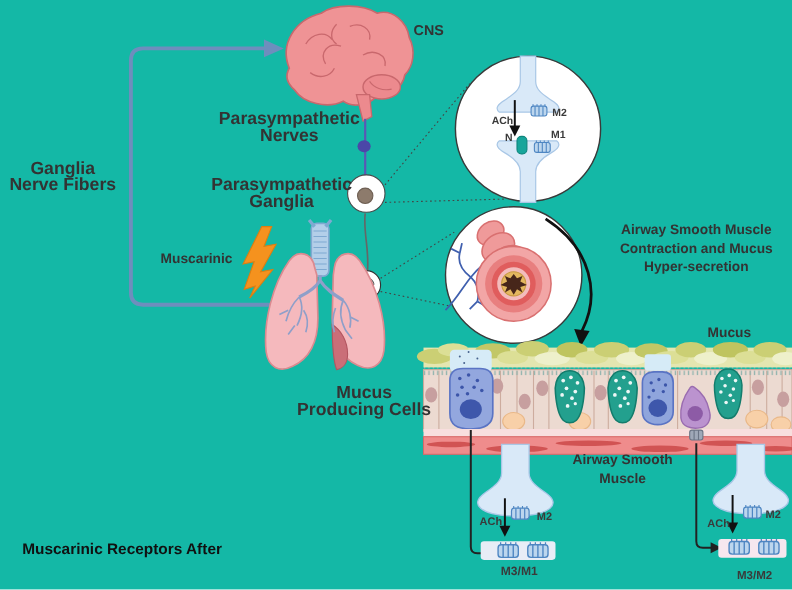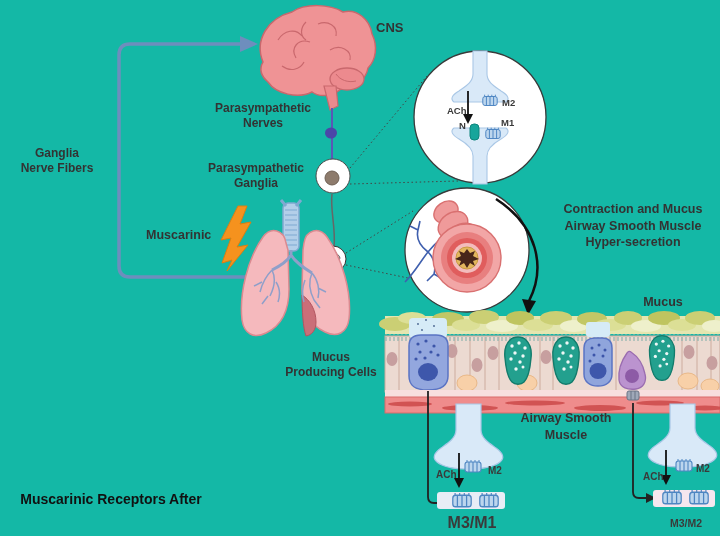--- a/index.html
+++ b/index.html
@@ -2,21 +2,21 @@
 <html><head>
 <meta charset="utf-8">
 <style>
   html,body{margin:0;padding:0;background:#ffffff;}
   #canvas{position:relative;width:720px;height:536px;background:#14b8a6;overflow:hidden;
           font-family:"Liberation Sans", sans-serif;color:#2e2e2e;}
   #art{position:absolute;left:0;top:0;}
   .lbl{position:absolute;white-space:nowrap;color:#333;font-weight:600;}
   .ctr{transform:translateX(-50%);text-align:center;}
   .sm{font-size:9.5px;font-weight:600;color:#3a3a3a;}
-  .med{font-size:12px;line-height:15px;}
+  .med{font-size:16px;line-height:15px;}
   .big{font-size:12.5px;line-height:16.5px;}
   .title{font-size:14px;line-height:17px;font-weight:bold;color:#111;text-align:center;}
 </style>
 </head>
 <body>
 
 <div id="canvas">
 
 <svg id="art" width="720" height="536" viewBox="0 0 720 536">
   <defs>
@@ -300,40 +300,40 @@
 </div>
 
 <div class="lbl" style="left:146px;top:228px;font-size:12.5px;">Muscarinic</div>
 
 <div class="lbl ctr med" style="left:331px;top:350px;">
   <div>Mucus</div>
   <div>Producing Cells</div>
 </div>
 
 <div class="lbl ctr big" style="left:633px;top:201px;">
+  <div>Airway Smooth Muscle</div>
   <div>Contraction and Mucus</div>
-  <div>Airway Smooth Muscle</div>
   <div>Hyper-secretion</div>
 </div>
 
 <div class="lbl ctr" style="left:663px;top:295px;font-size:12.5px;">Mucus</div>
 
 <div class="lbl ctr big" style="left:566px;top:410px;text-align:center;">
   <div>Airway Smooth</div>
   <div>Muscle</div>
 </div>
 
 <div class="lbl sm" style="left:447px;top:105px;">ACh</div>
 <div class="lbl sm" style="left:502px;top:97px;">M2</div>
 <div class="lbl sm" style="left:459px;top:120px;">N</div>
 <div class="lbl sm" style="left:501px;top:117px;">M1</div>
 
 <div class="lbl sm" style="left:436px;top:469px;font-size:10px;">ACh</div>
 <div class="lbl sm" style="left:488px;top:465px;font-size:10px;">M2</div>
-<div class="lbl ctr sm" style="left:472px;top:514px;font-size:16px;">M3/M1</div>
+<div class="lbl ctr sm" style="left:472px;top:514px;font-size:11px;">M3/M1</div>
 
 <div class="lbl sm" style="left:643px;top:471px;font-size:10px;">ACh</div>
 <div class="lbl sm" style="left:696px;top:463px;font-size:10px;">M2</div>
 <div class="lbl ctr sm" style="left:686px;top:517px;font-size:10.5px;">M3/M2</div>
 
 <div class="lbl ctr title" style="left:111px;top:491px;">
   <div>Muscarinic Receptors After</div>
 </div>
 
 </div>

